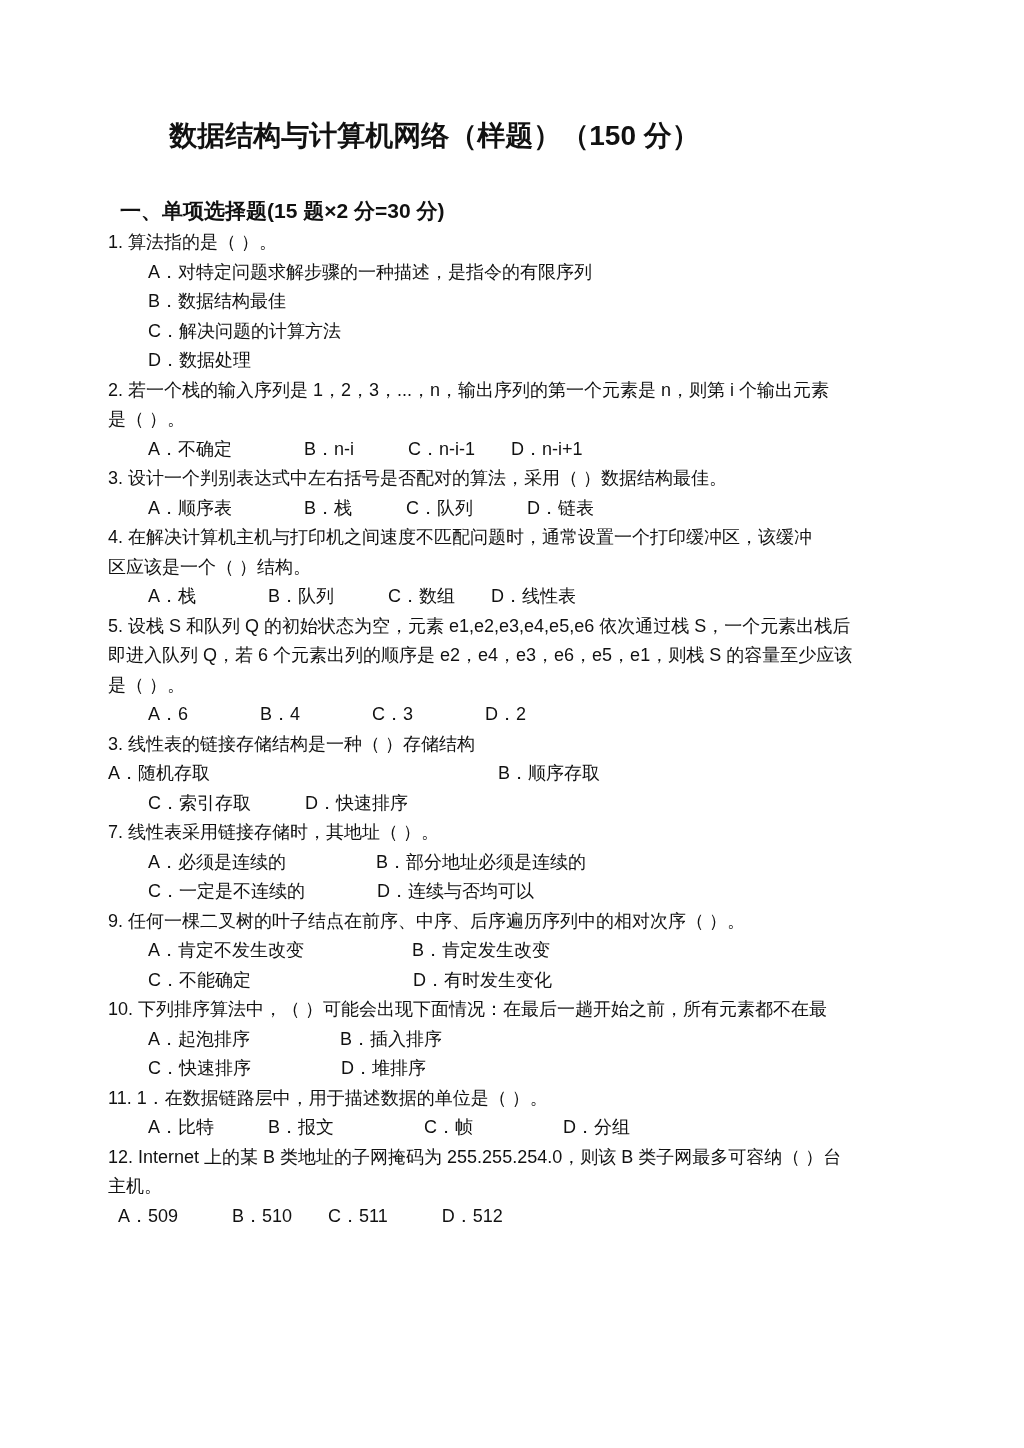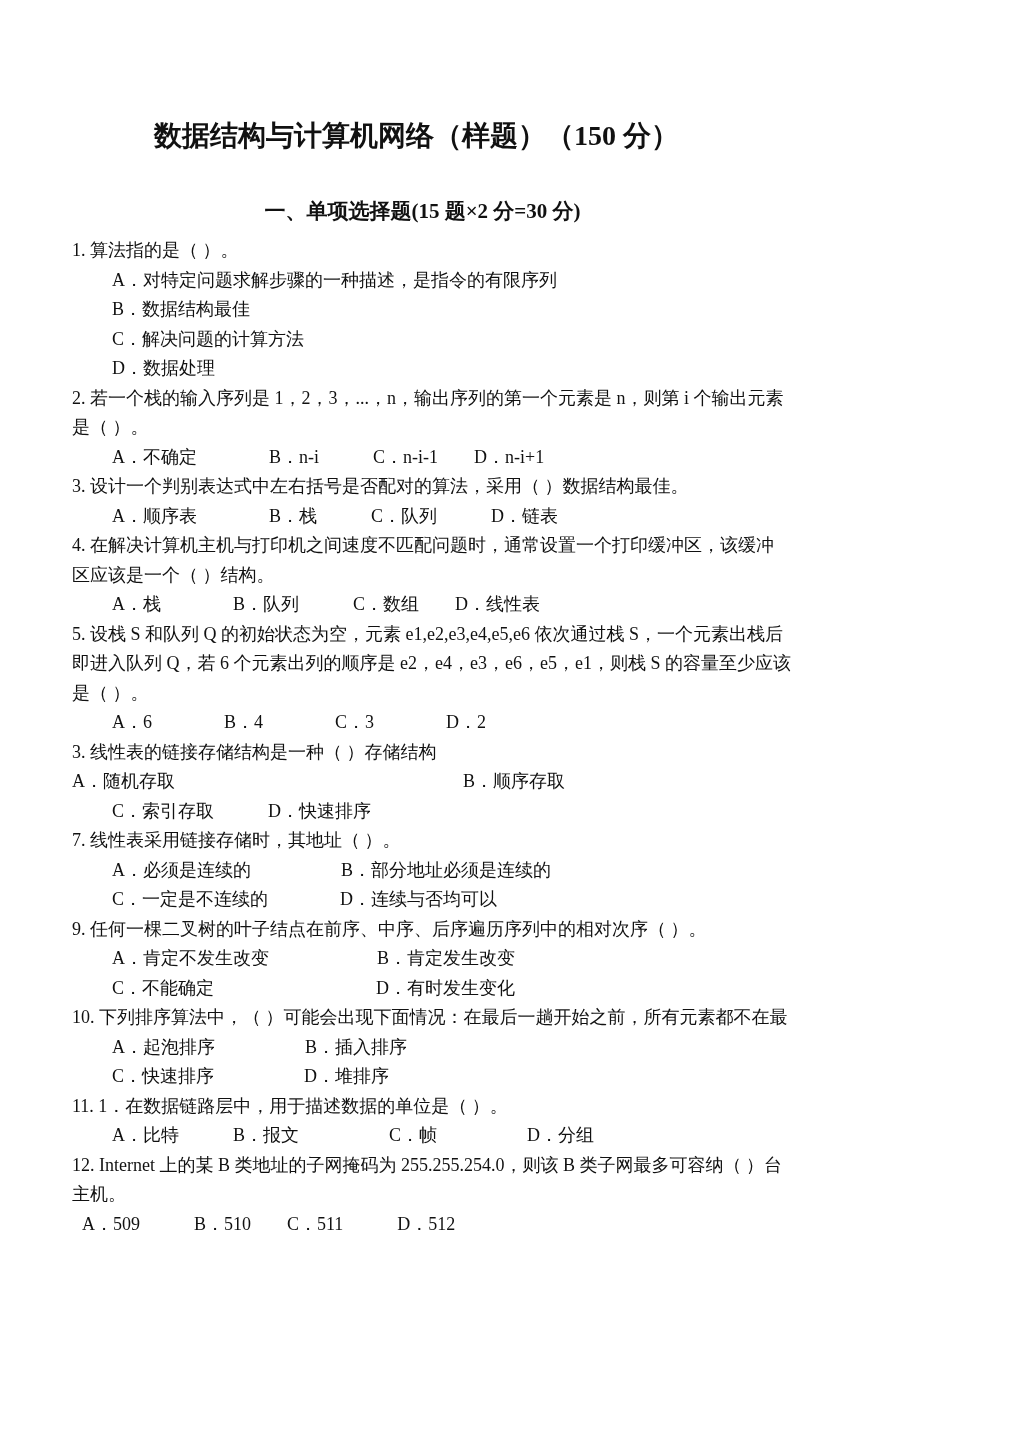--- a/index.html
+++ b/index.html
@@ -3,41 +3,40 @@
 <meta charset="utf-8">
 <style>
   html, body { margin: 0; padding: 0; background: #ffffff; }
   .page {
     position: relative;
     width: 907px;
     height: 1448px;
     background: #ffffff;
     color: #111111;
     box-sizing: border-box;
-    padding: 118px 146px 0 72px;
-    font-family: Liberation Serif, serif;
+    padding: 118px 146px 0 108px;
+    font-family: Liberation Sans, sans-serif;
     overflow: hidden;
   }
   .doc-title {
     margin: 0;
     font-size: 28px;
     font-weight: bold;
     line-height: 36px;
     text-align: center;
     white-space: pre;
   }
   .section-heading {
     margin: 42px 0 0 12px;
     font-size: 21px;
     font-weight: bold;
     line-height: 30px;
     white-space: pre;
-    text-align: center;
   }
-  .questions { margin-top: 10px; }
+  .questions { margin-top: 2px; }
   .line {
     margin: 0;
     font-size: 18px;
     line-height: 29.5px;
     height: 29.5px;
     white-space: pre;
   }
   .line.none  { padding-left: 0; }
   .line.opt   { padding-left: 40px; }
   .line.small { padding-left: 10px; }

